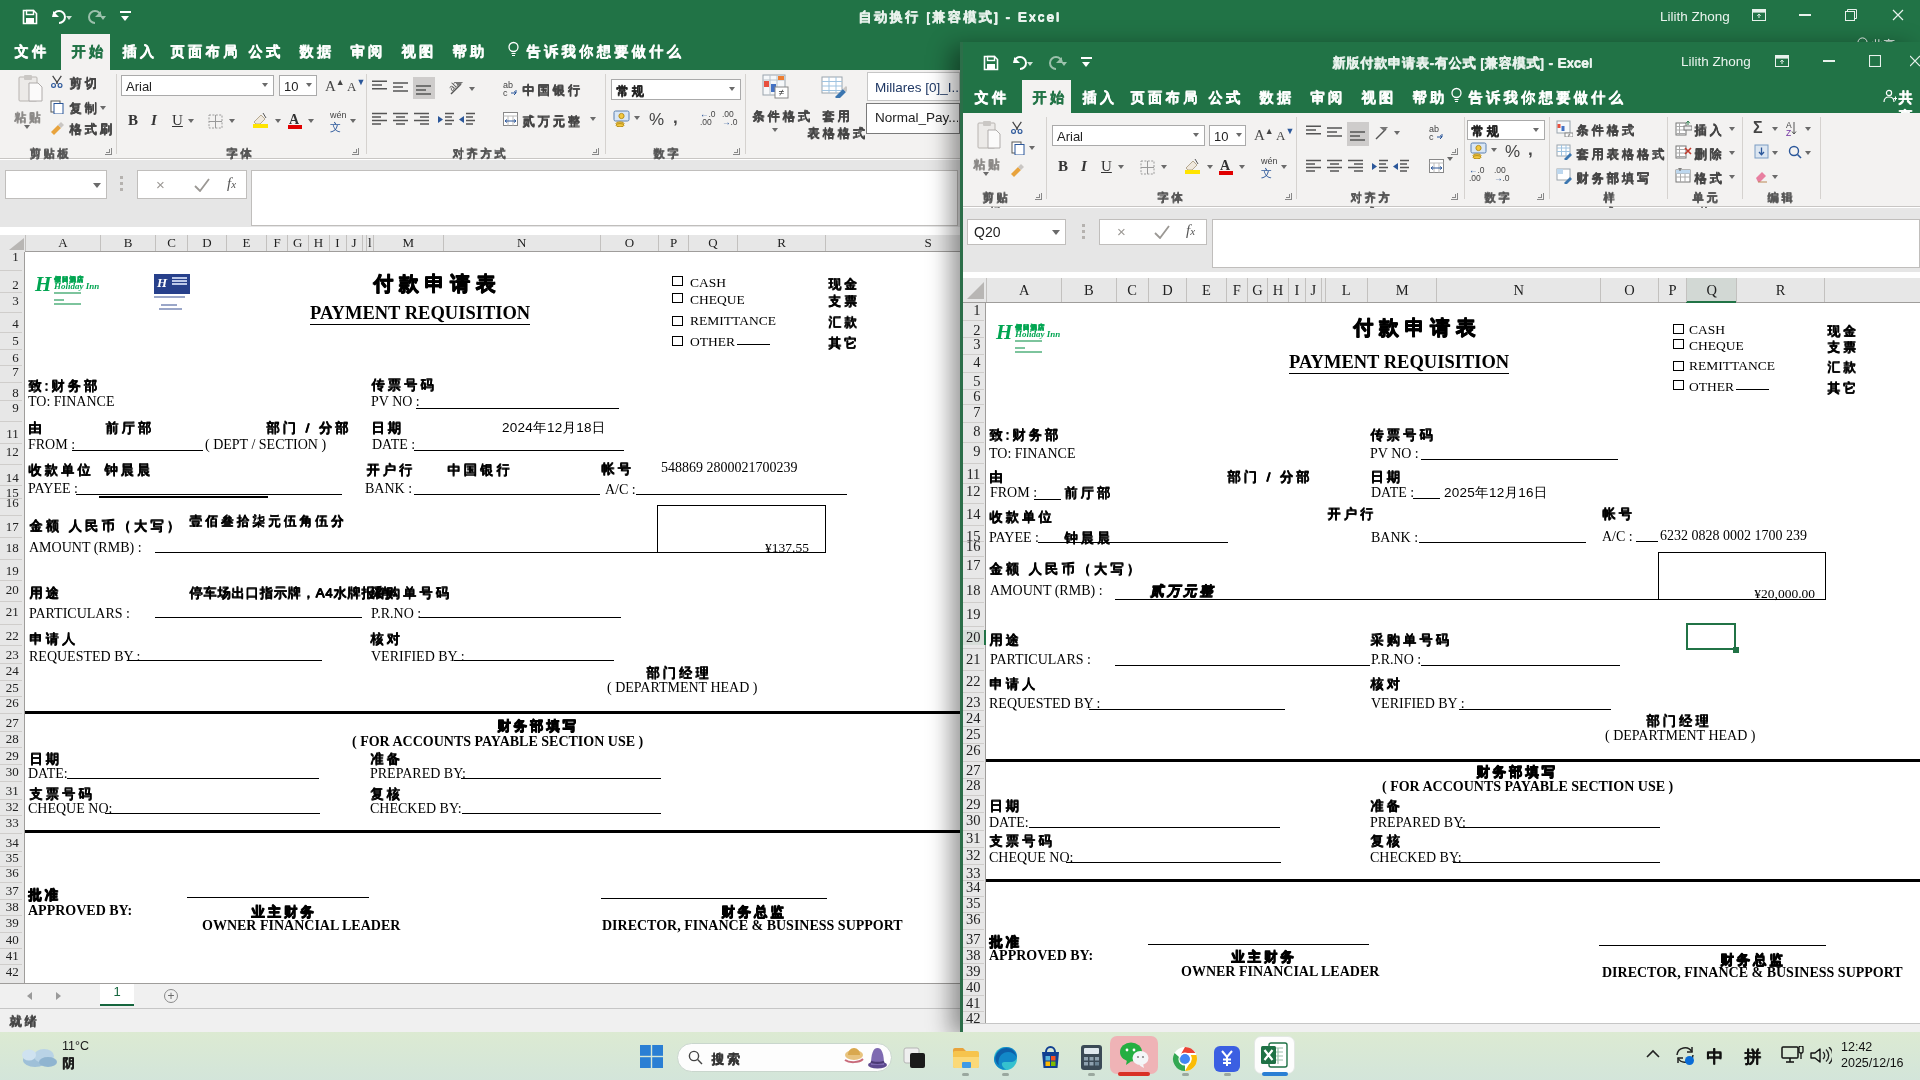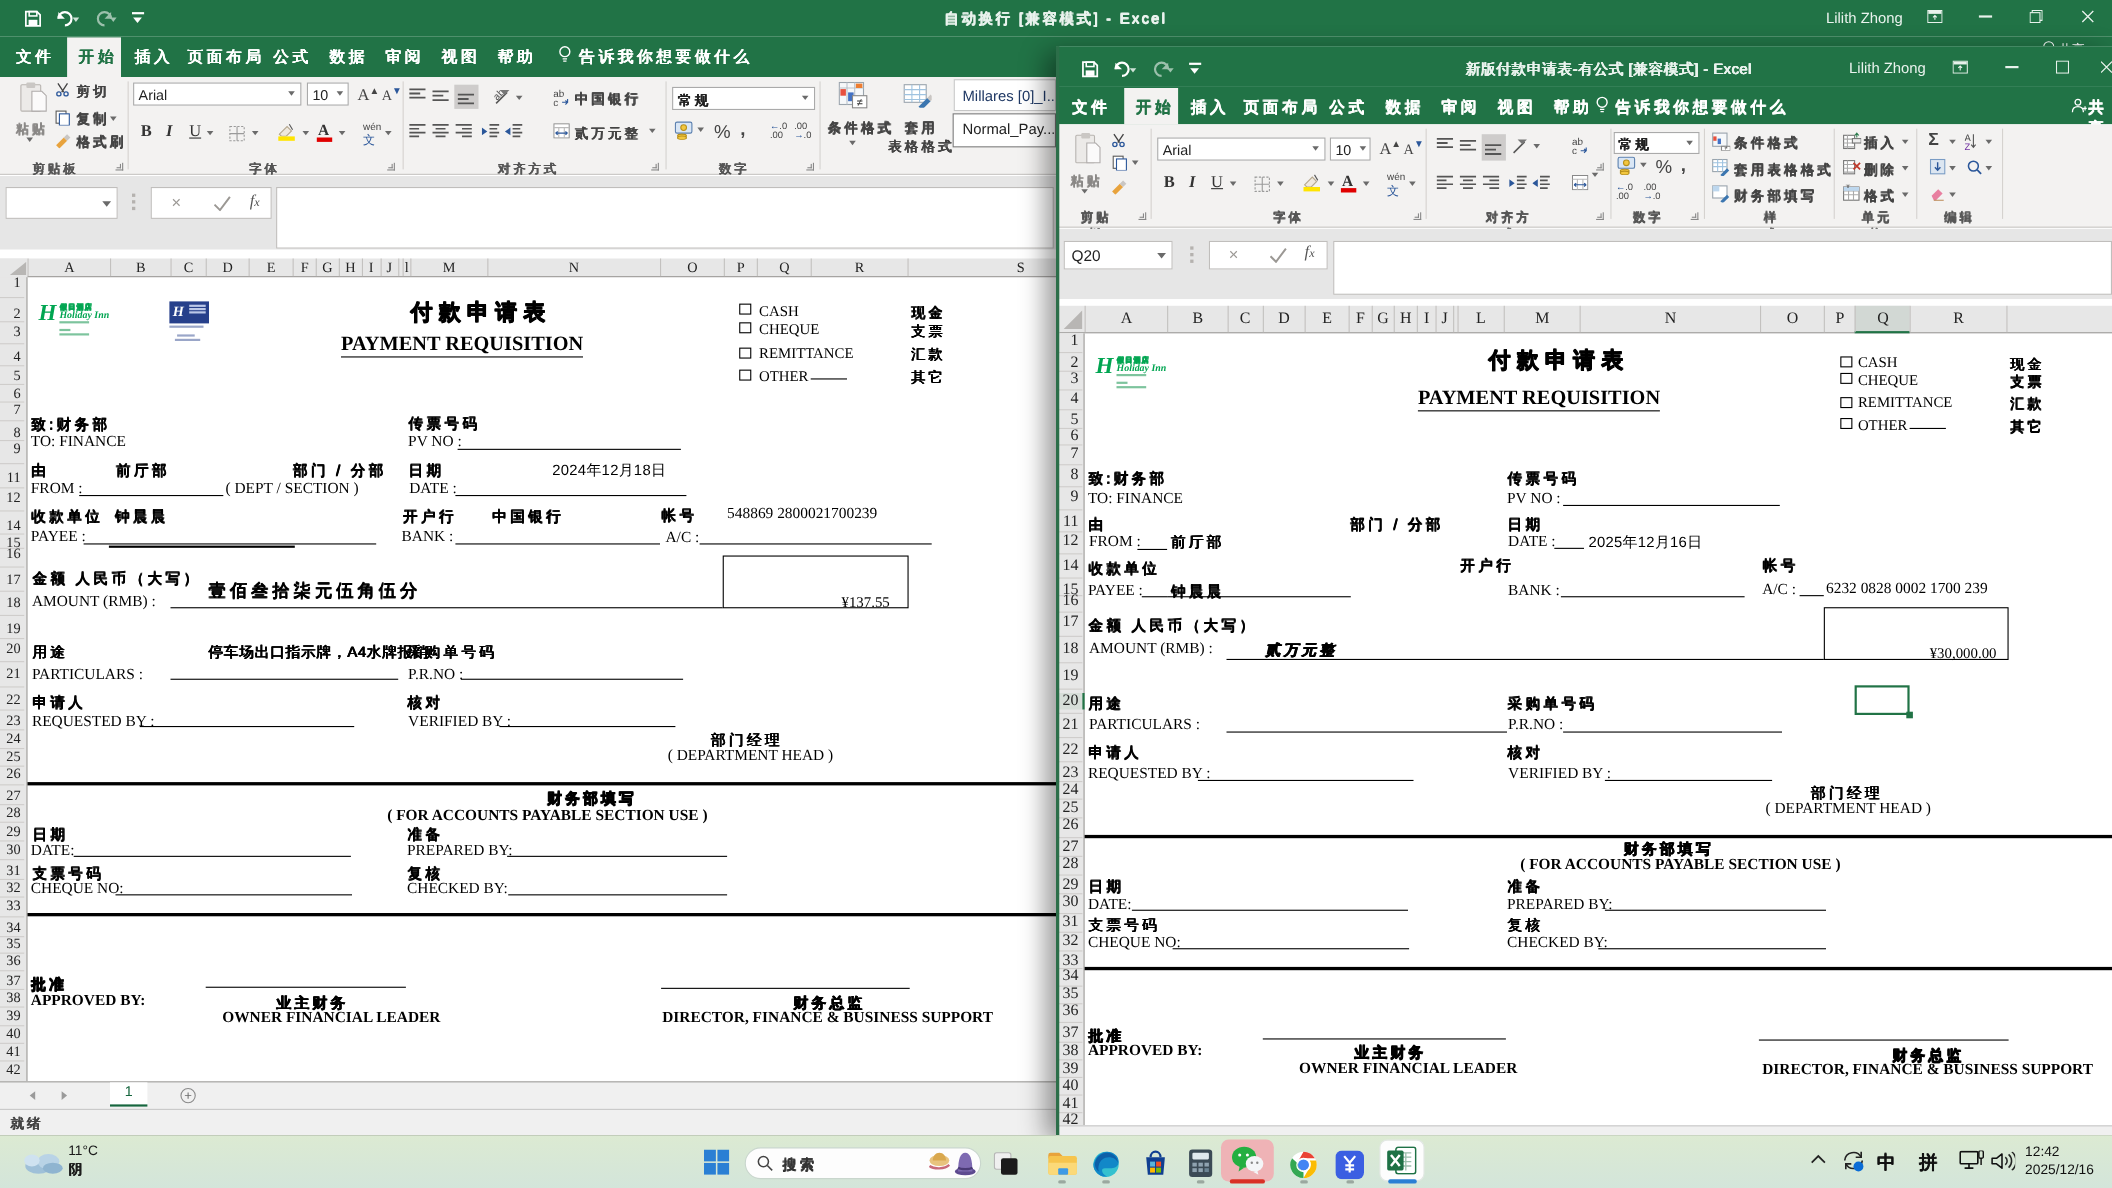--- a/index.html
+++ b/index.html
@@ -423,21 +423,21 @@
     <div class="a" style="left:28px;top:481px;font-size:14px">PAYEE :</div>
       <div class="ln" style="left:76px;top:494px;width:266px"></div>
       <div class="ln" style="left:99px;top:496px;width:169px;height:1.8px"></div>
     <div class="a" style="left:365px;top:481px;font-size:14px">BANK :</div>
       <div class="ln" style="left:414px;top:494px;width:186px"></div>
     <div class="a" style="left:605px;top:482px;font-size:14px">A/C :</div>
       <div class="ln" style="left:636px;top:494px;width:211px"></div>
 
     <div class="a cj" style="left:29px;top:517px;font-size:13.5px">金额 人民币（大写）</div>
     <div class="a" style="left:29px;top:540px;font-size:14px">AMOUNT  (RMB) :</div>
-    <div class="a cj" style="left:189px;top:527px;font-size:16px">壹佰叁拾柒元伍角伍分</div>
+    <div class="a cj" style="left:189px;top:512px;font-size:13px">壹佰叁拾柒元伍角伍分</div>
     <div class="ln" style="left:155px;top:552px;width:502px"></div>
     <div class="a" style="left:657px;top:505px;width:169px;height:48px;border:1.4px solid #000"></div>
     <div class="a" style="left:765px;top:540px;font-size:13.5px">¥137.55</div>
 
     <div class="a cj" style="left:29px;top:584px;font-size:13.5px">用途</div>
     <div class="a cj" style="left:189px;top:584px;font-size:13.5px;letter-spacing:.04em">停车场出口指示牌，A4水牌报销</div>
     <div class="a cj" style="left:370px;top:584px;font-size:13.5px">采购单号码</div>
     <div class="a" style="left:29px;top:606px;font-size:14px">PARTICULARS :</div>
       <div class="ln" style="left:155px;top:617px;width:207px"></div>
     <div class="a" style="left:371px;top:606px;font-size:14px">P.R.NO :</div>
@@ -925,21 +925,21 @@
     <div class="a" style="left:1371px;top:530px;font-size:14px">BANK :</div>
       <div class="ln" style="left:1419px;top:542px;width:167px"></div>
     <div class="a" style="left:1602px;top:529px;font-size:14px">A/C :</div>
       <div class="ln" style="left:1636px;top:541px;width:22px"></div>
     <div class="a" style="left:1660px;top:528px;font-size:14px">6232 0828 0002 1700 239</div>
     <div class="a cj" style="left:989px;top:560px;font-size:13.5px">金额 人民币（大写）</div>
     <div class="a" style="left:990px;top:583px;font-size:14px">AMOUNT  (RMB) :</div>
     <div class="a b cj" style="left:1151px;top:582px;font-size:13.5px;transform:skewX(-12deg)">贰万元整</div>
     <div class="ln" style="left:1115px;top:599px;width:543px"></div>
     <div class="a" style="left:1658px;top:552px;width:168px;height:48px;border:1.4px solid #000"></div>
-    <div class="a" style="left:1655px;top:586px;width:160px;text-align:right;font-size:13.5px">¥30,000.00</div>
+    <div class="a" style="left:1655px;top:586px;width:160px;text-align:right;font-size:13.5px">¥20,000.00</div>
     <div class="a cj" style="left:989px;top:631px;font-size:13.5px">用途</div>
     <div class="a cj" style="left:1370px;top:631px;font-size:13.5px">采购单号码</div>
     <div class="a" style="left:1686px;top:623px;width:50px;height:27px;border:2.2px solid #217346"></div>
     <div class="a" style="left:1733px;top:647px;width:6px;height:6px;background:#217346"></div>
     <div class="a" style="left:990px;top:652px;font-size:14px">PARTICULARS :</div>
       <div class="ln" style="left:1115px;top:665px;width:255px"></div>
     <div class="a" style="left:1371px;top:652px;font-size:14px">P.R.NO :</div>
       <div class="ln" style="left:1421px;top:665px;width:199px"></div>
     <div class="a cj" style="left:989px;top:675px;font-size:13.5px">申请人</div>
     <div class="a cj" style="left:1370px;top:675px;font-size:13.5px">核对</div>

